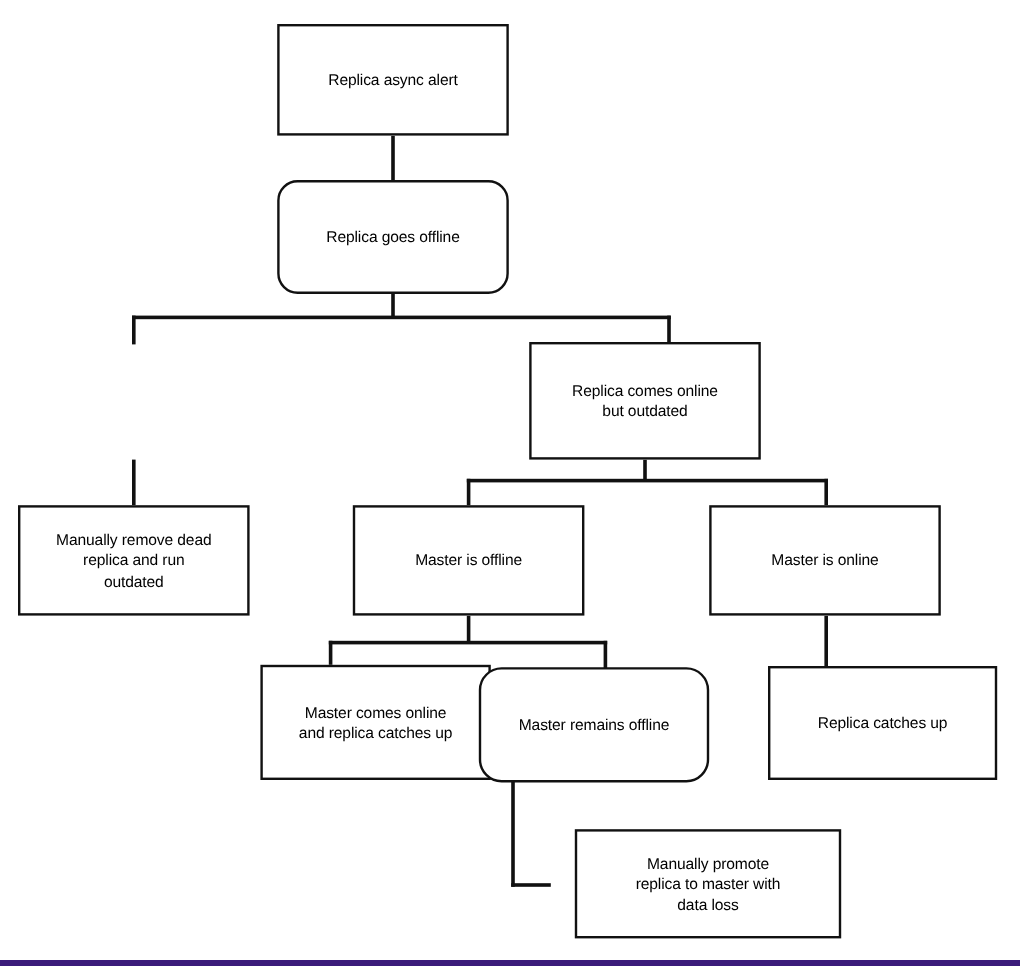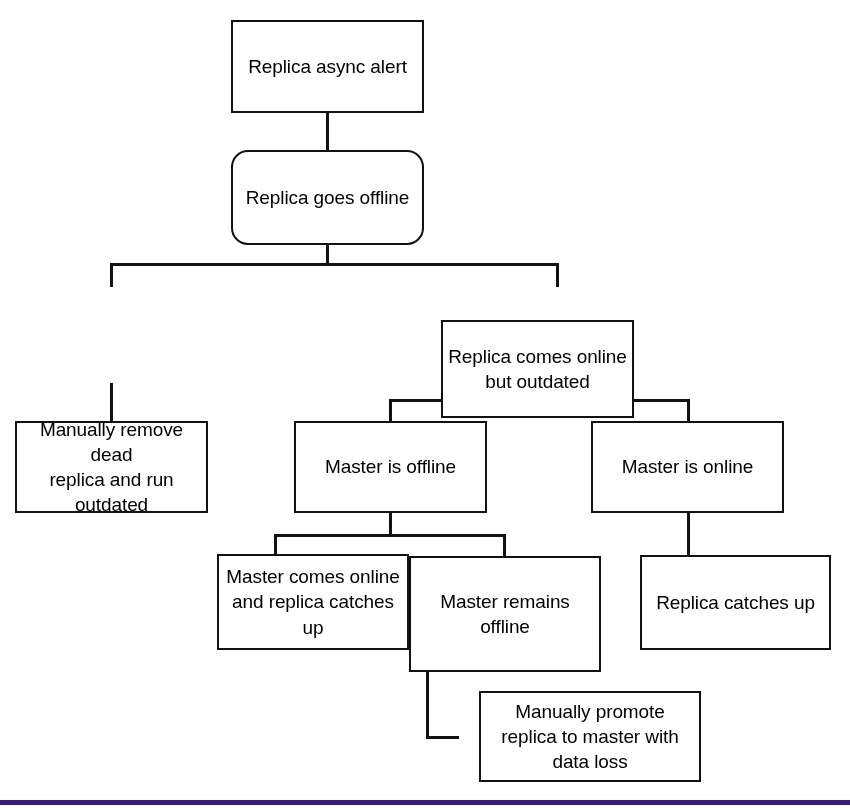--- a/index.html
+++ b/index.html
@@ -21,21 +21,21 @@
     position: absolute;
     box-sizing: border-box;
     border: 2.5px solid #111111;
     background: #ffffff;
     display: flex;
     align-items: center;
     justify-content: center;
     text-align: center;
     color: #000000;
     font-family: "Liberation Sans", sans-serif;
-    font-size: 19px;
+    font-size: 13px;
     line-height: 1.32;
     letter-spacing: -0.1px;
     padding: 2px 4px;
     z-index: 2;
     white-space: pre-line;
   }
   .edge {
     position: absolute;
     background: #111111;
     z-index: 1;
@@ -54,35 +54,35 @@
 </head>
 <body>
 
 <div id="canvas">
 
   <div class="node" style="left:231px; top:20px; width:193px; height:93px;">Replica async alert</div>
 
   <div class="node" style="left:231px; top:150px; width:193px; height:95px;border-radius:17px;">Replica goes offline</div>
 
 
-  <div class="node" style="left:441px; top:285px; width:193px; height:98px;margin-top:35px;">Replica comes online
+  <div class="node" style="left:441px; top:285px; width:193px; height:98px;">Replica comes online
 but outdated</div>
 
   <div class="node" style="left:15px; top:421px; width:193px; height:92px;">Manually remove dead
 replica and run
 outdated</div>
 
   <div class="node" style="left:294px; top:421px; width:193px; height:92px;">Master is offline</div>
 
   <div class="node" style="left:591px; top:421px; width:193px; height:92px;">Master is online</div>
 
   <div class="node" style="left:179px; top:554px; width:192px; height:96px;margin-left:38px;">Master comes online
 and replica catches up</div>
 
-  <div class="node" style="left:409px; top:556px; width:192px; height:116px;">Master remains offline</div>
+  <div class="node" style="left:399px; top:556px; width:192px; height:96px;border-radius:19px;">Master remains offline</div>
 
   <div class="node" style="left:640px; top:555px; width:191px; height:95px;">Replica catches up</div>
 
   <div class="node" style="left:479px; top:691px; width:222px; height:91px;">Manually promote
 replica to master with
 data loss</div>
 
   <div class="edge v" style="left:326px; top:113px; height:37px;"></div>
 
   <div class="edge v" style="left:326px; top:245px; height:20px;"></div>

